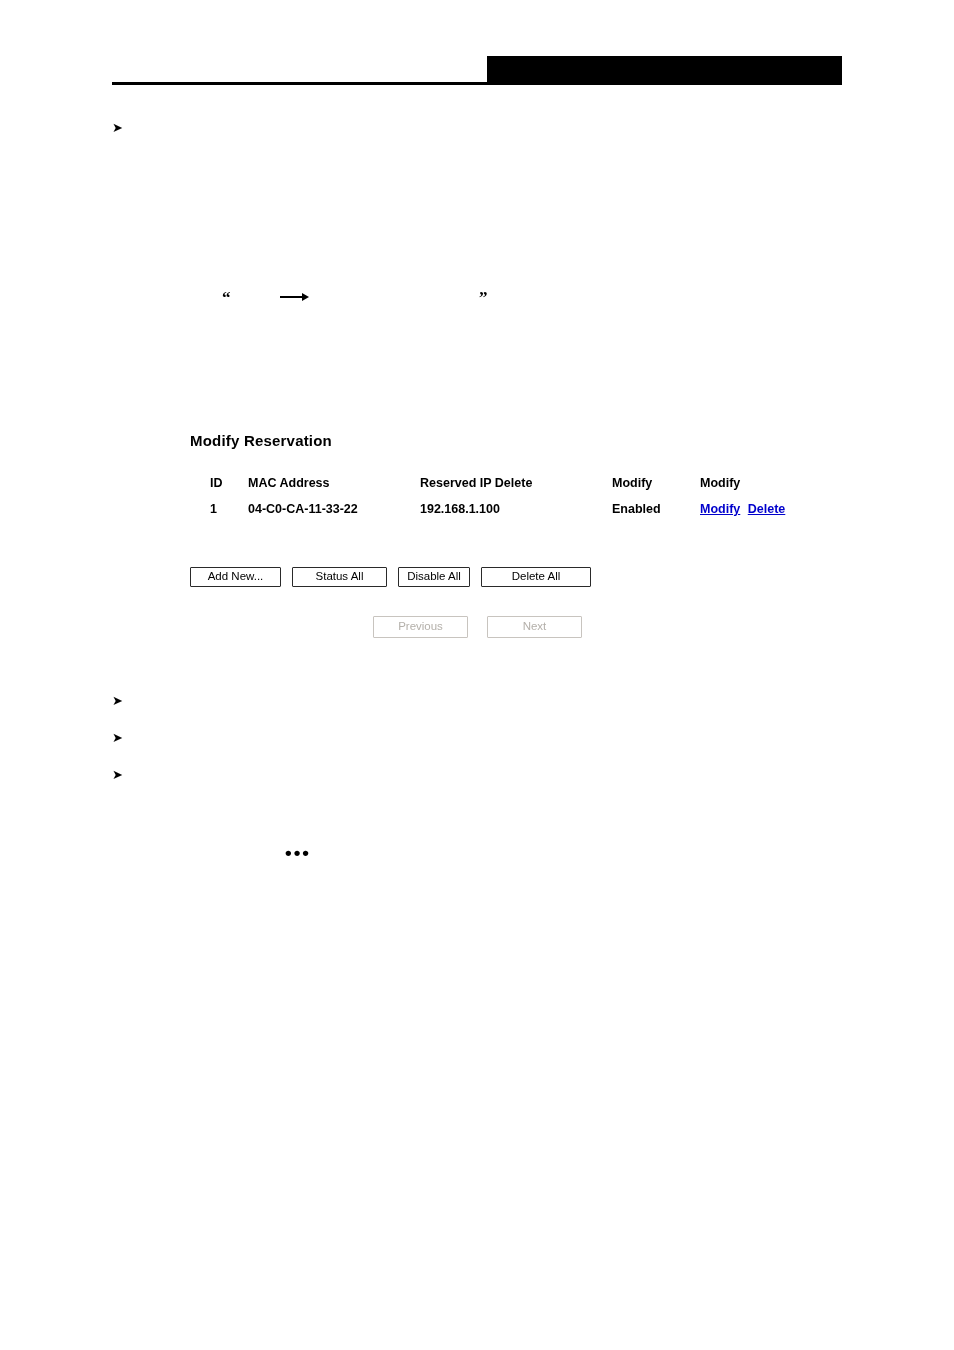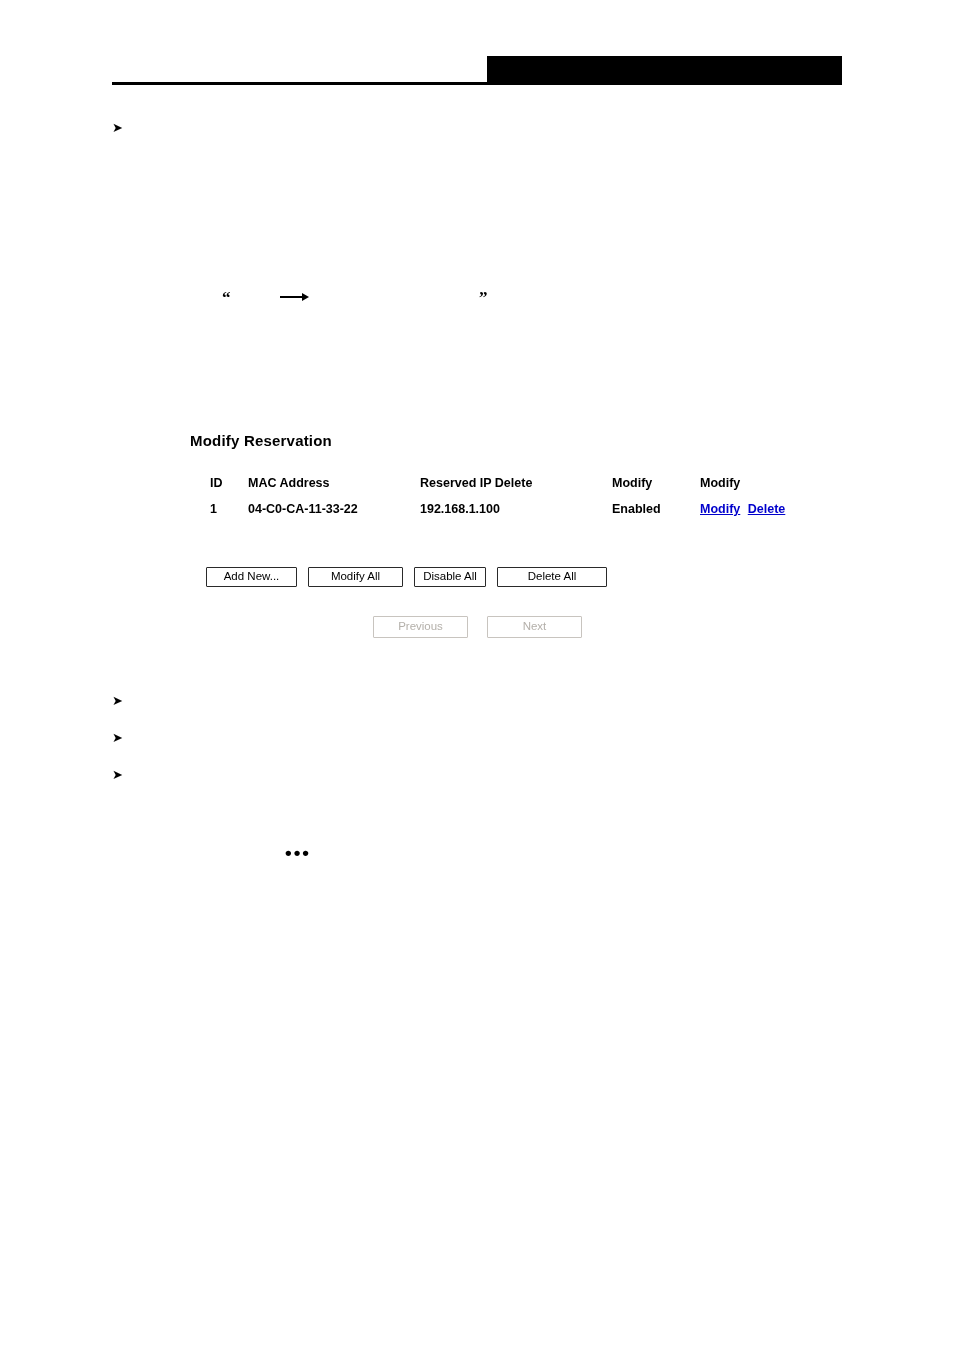--- a/index.html
+++ b/index.html
@@ -145,21 +145,21 @@
   a.modlink {
     color: #0000cc;
     text-decoration: underline;
     font-weight: bold;
   }
   .modcell a + a { margin-left: 4px; }
 
   
   .btn-row {
     position: absolute;
-    left: 16px;
+    left: 0px;
     top: 135px;
     display: flex;
     gap: 11px;
   }
   .btn {
     font-family: "Liberation Sans", sans-serif;
     font-size: 11.5px;
     color: #000000;
     background: #ffffff;
     border: 1px solid #2a2a2a;
@@ -237,21 +237,21 @@
             <a class="modlink" href="#">Modify</a>
             <a class="modlink" href="#">Delete</a>
           </td>
         </tr>
       </tbody>
     </table>
   </div>
 
   <div class="btn-row">
     <button class="btn btn-addnew">Add New...</button>
-    <button class="btn btn-enable">Modify All</button>
+    <button class="btn btn-enable">Status All</button>
     <button class="btn btn-disable">Disable All</button>
     <button class="btn btn-delete">Delete All</button>
   </div>
 
   <div class="nav-row">
     <button class="btn-nav">Previous</button>
     <button class="btn-nav">Next</button>
   </div>
 </div>
 

